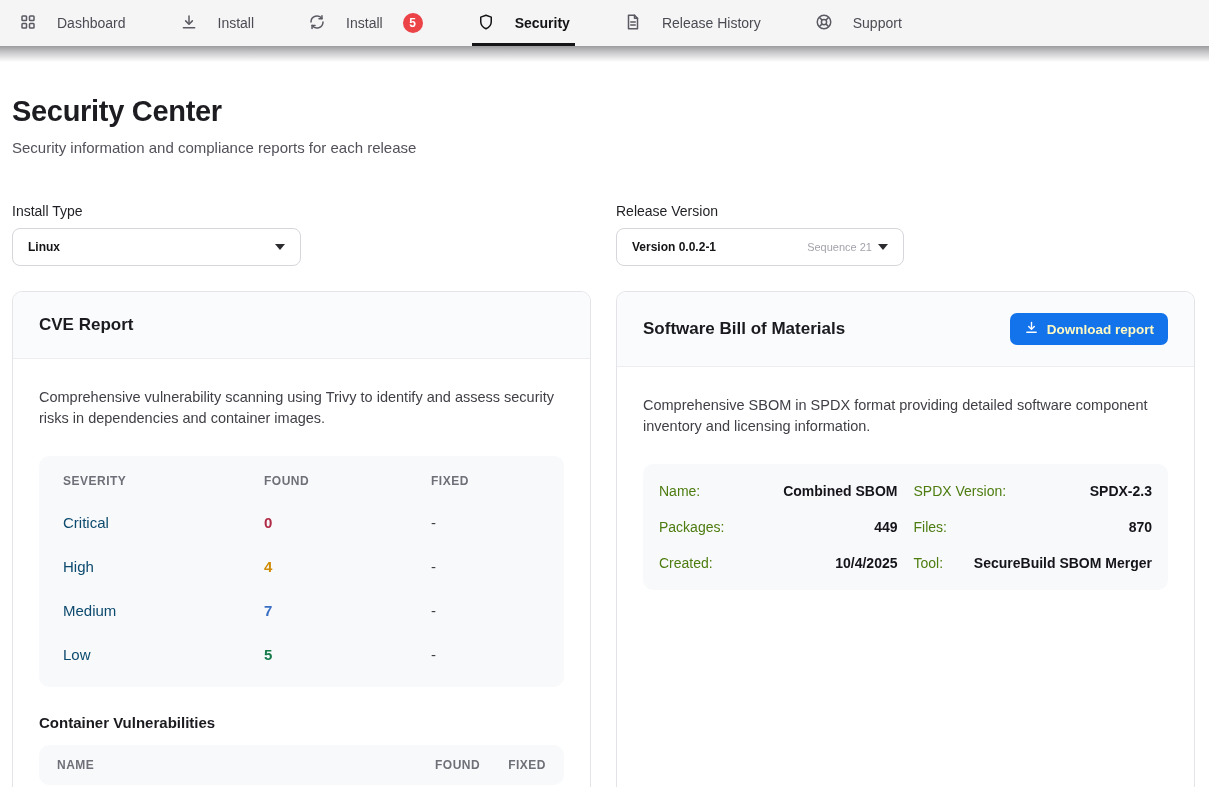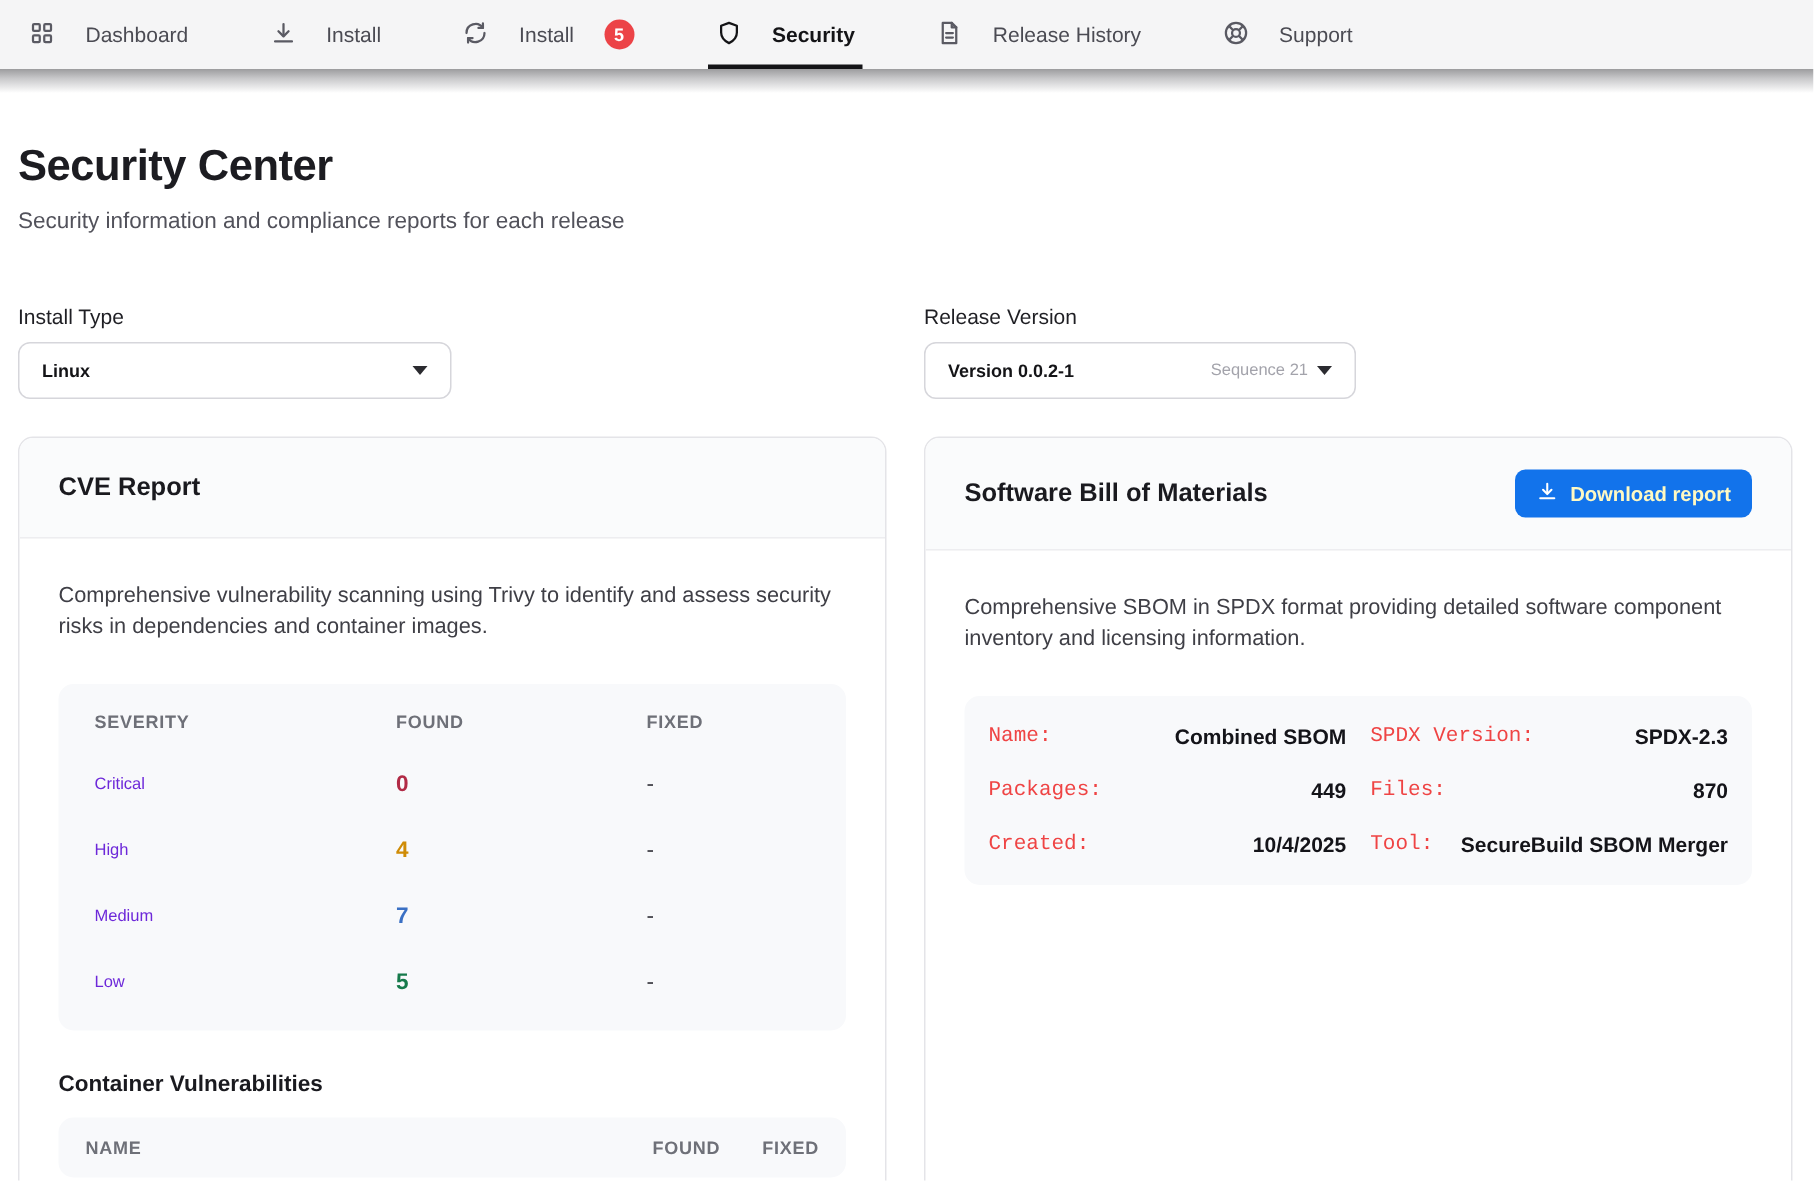--- a/index.html
+++ b/index.html
@@ -49,42 +49,42 @@
   .card-title { font-size:17px; font-weight:700; color:#1a1a1f; }
   .card-body { padding:28px 26px; }
   .card-desc { font-size:14.5px; line-height:1.48; color:#3f3f46; }
 
   
   .sev-table { margin-top:26px; background:#f8f9fb; border-radius:10px; padding:5px 0 10px; }
   .sev-row { display:grid; grid-template-columns:201px 167px 1fr; align-items:center;
     padding:0 24px; height:44px; }
   .sev-row.head { height:40px; }
   .th { font-size:12px; font-weight:700; color:#6e7078; letter-spacing:0.5px; }
-  .sev-name { font-size:11px; color:#6d28d9; }
+  .sev-name { font-size:15px; color:#0c4a6e; }
   .sev-found { font-size:15px; font-weight:600; }
   .sev-fixed { font-size:15px; color:#3f3f46; }
 
   
   .cv-title { margin-top:27px; font-size:15px; font-weight:700; color:#1a1a1f; }
   .cv-header { margin-top:14px; background:#f8f9fb; border-radius:10px; height:40px;
     display:flex; align-items:center; padding:0 18px; }
   .cv-header .spacer { flex:1; }
   .cv-header .th + .th { margin-left:28px; }
 
   
   .download-btn { display:flex; align-items:center; gap:8px; background:#1273eb;
     border:none; border-radius:7px; color:#fef9c3; font-family:"Liberation Sans",sans-serif;
     font-size:13.5px; font-weight:600; padding:7px 14px; cursor:pointer; }
   .download-btn svg { width:15px; height:15px; stroke:#fff; }
 
   
   .info-table { margin-top:26px; background:#f8f9fb; border-radius:10px; padding:9px 16px; }
   .info-row { display:grid; grid-template-columns:1fr 1fr; column-gap:16px; }
   .info-pair { display:flex; align-items:center; height:36px; }
-  .info-label { font-size:14px; color:#ef4444;font-family:Liberation Mono, monospace; }
+  .info-label { font-size:14px; color:#4d7c0f; }
   .info-value { margin-left:auto; font-size:14px; font-weight:700; color:#141419;
     text-align:right; }
 </style>
 </head>
 <body>
 
 <nav class="topnav">
   <div class="nav-item">
     <span><svg viewBox="0 0 24 24" fill="none" stroke-width="2">
           <rect x="4" y="4" width="6" height="6" rx="1"></rect>

